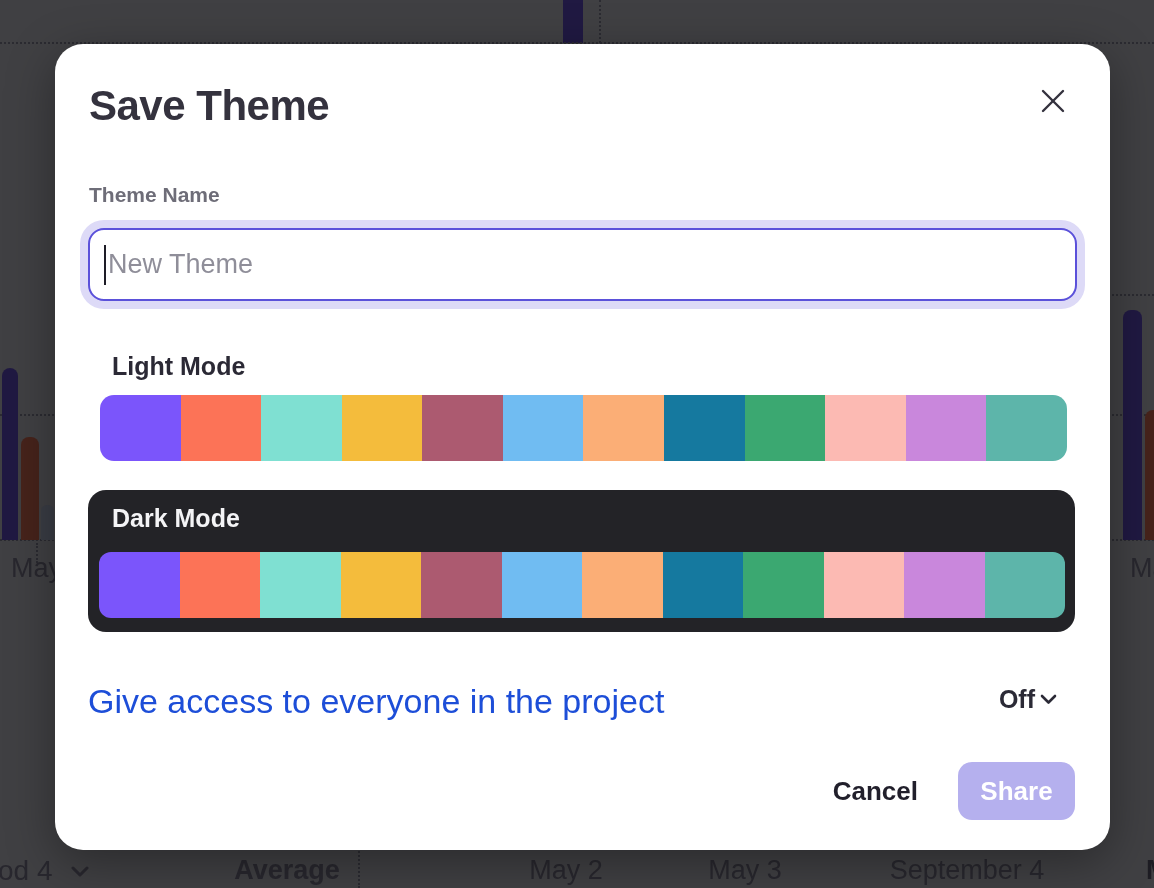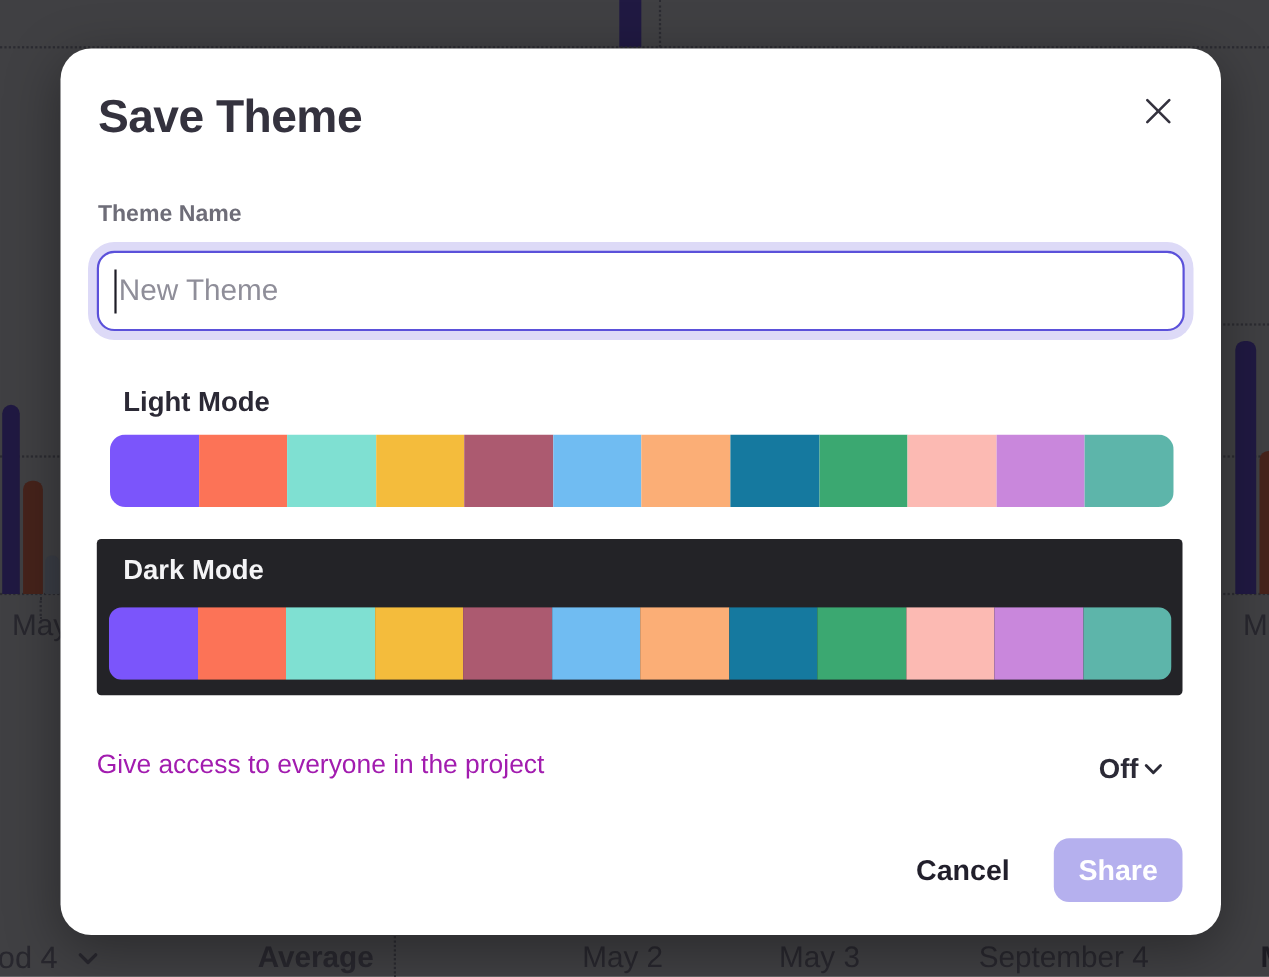--- a/index.html
+++ b/index.html
@@ -55,33 +55,33 @@
     position:absolute; font-size:25px; font-weight:700; color:#2B2935;
   }
   .light-label { left:57px; top:308px; }
   .palette-strip {
     display:flex; overflow:hidden; border-radius:14px;
   }
   .light-strip { position:absolute; left:45px; top:351px; width:967px; height:66px; }
   .swatch { flex:1 1 0; }
   .dark-card {
     position:absolute; left:33px; top:446px; width:987px; height:142px;
-    background:#232327; border-radius:4px;
+    background:#232327; border-radius:18px;
   }
   .dark-label {
     position:absolute; left:24px; top:14px;
     font-size:25px; font-weight:700; color:#F4F4F6;
   }
   .dark-strip {
     position:absolute; left:11px; top:62px; width:966px; height:66px;
     border-radius:12px;
   }
   .access-label {
     position:absolute; left:33px; top:638px;
-    font-size:24px; color:#a21caf;
+    font-size:34px; color:#1d4ed8;
   }
   .access-select {
     position:absolute; right:53px; top:636px; height:38px;
     display:flex; align-items:center; gap:5px;
     background:none; border:none; cursor:pointer;
   }
   .access-value { font-size:25px; font-weight:600; color:#2B2A36; }
   .footer {
     position:absolute; right:35px; top:718px; height:58px;
     display:flex; align-items:center; gap:40px;

